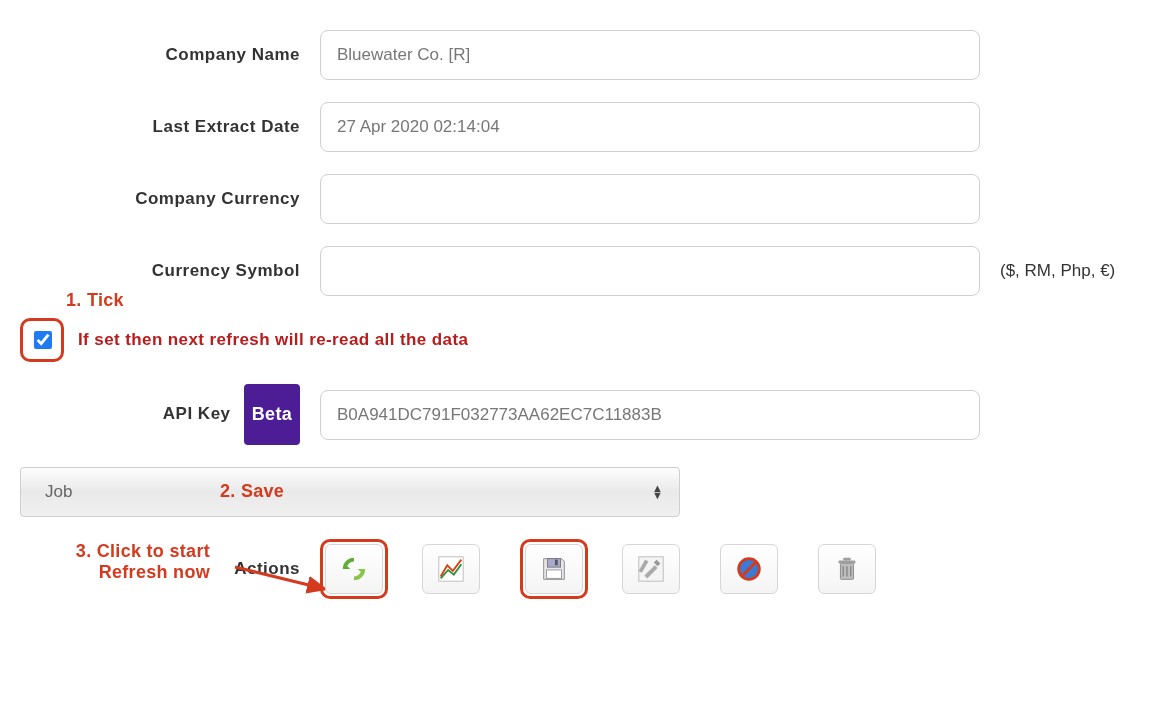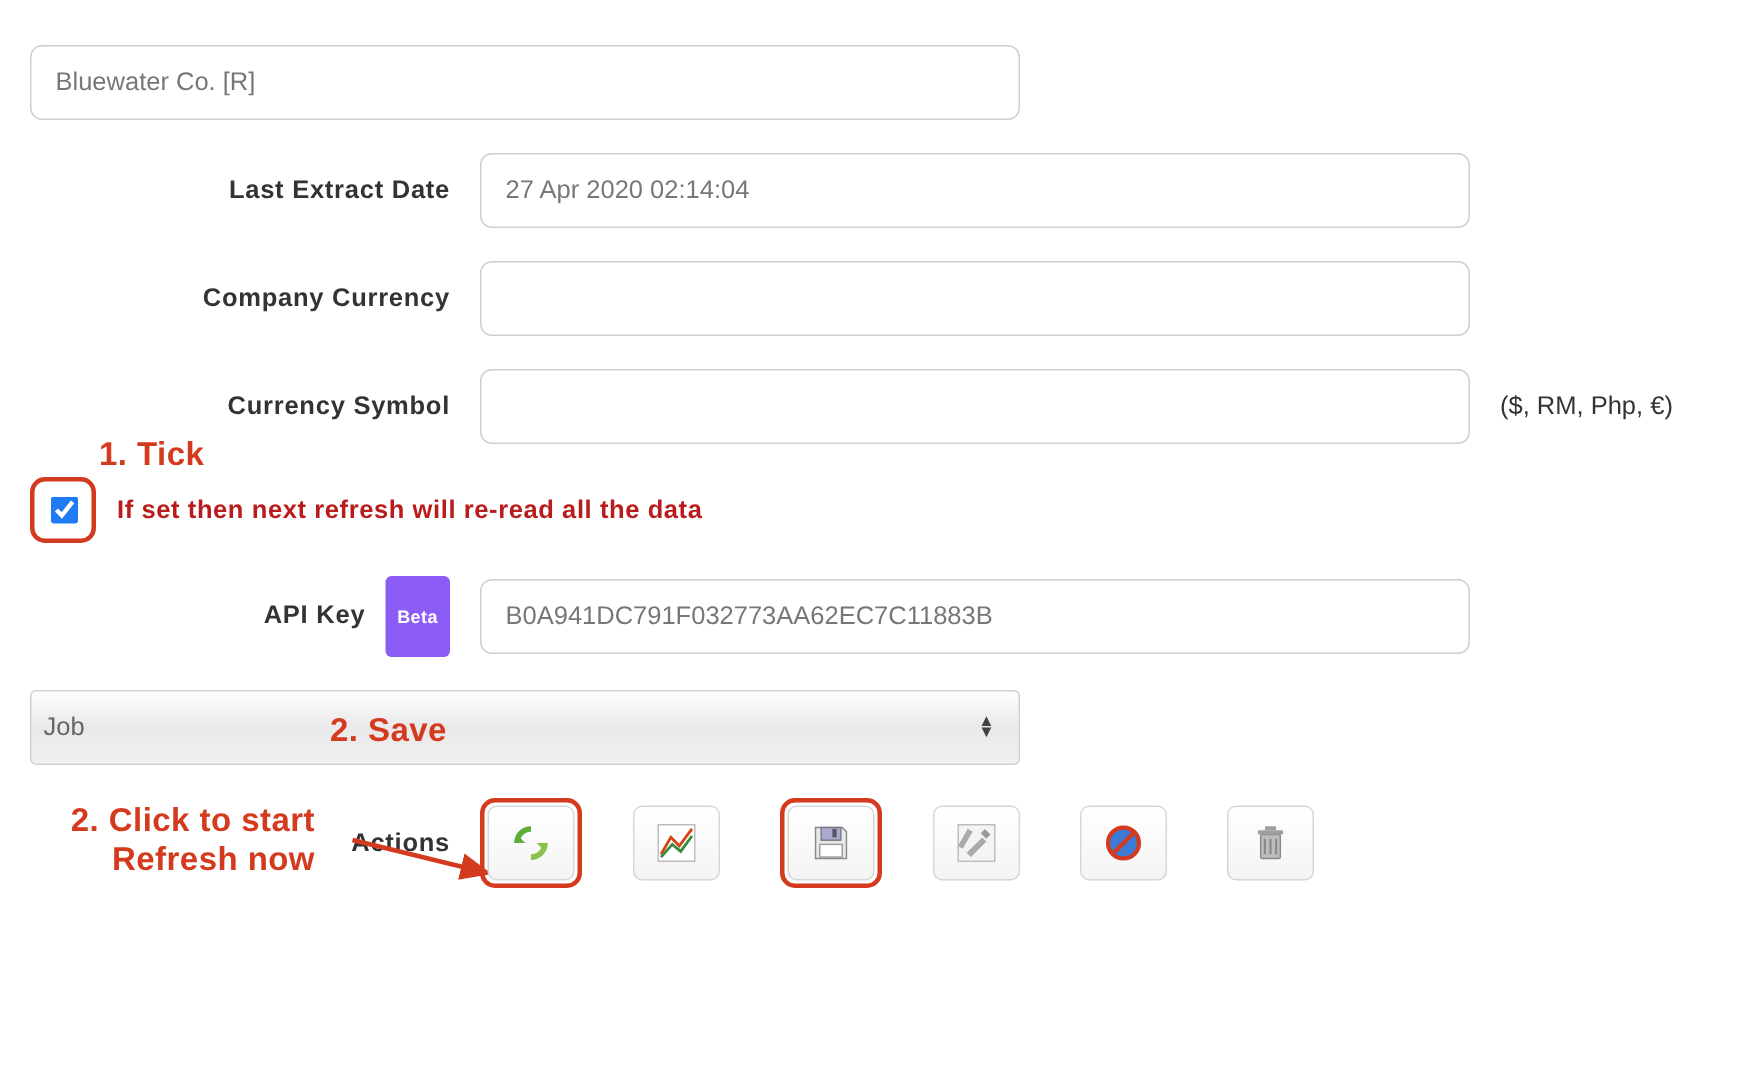--- a/index.html
+++ b/index.html
@@ -59,40 +59,40 @@
     height: 18px;
     accent-color: #1e7bf3;
   }
   .hint-text {
     font-weight: 600;
     color: #b91c1c;
     letter-spacing: 0.4px;
   }
   .badge-beta {
     display: inline-block;
-    background: #8b5cf6;
+    background: #4c1d95;
     color: #fff;
-    font-size: 12px;
+    font-size: 18px;
     font-weight: 600;
     padding: 20px 8px;
     border-radius: 4px;
     margin-left: 8px;
     vertical-align: middle;
     letter-spacing: 0.3px;
   }
   .select-wrap {
     width: 100%;
     height: 50px;
     border: 1px solid #cfcfcf;
     border-radius: 4px;
     background: linear-gradient(#fdfdfd, #e9e9e9 50%, #f0f0f0);
     position: relative;
     display: flex;
     align-items: center;
-    padding: 0 8px;
+    padding: 0 24px;
     color: #666;
   }
   .select-arrows {
     position: absolute;
     right: 16px;
     top: 50%;
     transform: translateY(-50%);
     display: flex;
     flex-direction: column;
     line-height: 7px;
@@ -123,33 +123,34 @@
     display: inline-flex;
     align-items: center;
     justify-content: center;
     margin-right: 34px;
   }
   .highlight-box .action-btn { margin-right: 0; }
   .annot {
     position: absolute;
     color: #d43a1d;
     font-weight: 700;
-    font-size: 22px;
+    font-size: 18px;
     letter-spacing: 0.3px;
     white-space: nowrap;
   }
   .arrow-svg {
     position: absolute;
     pointer-events: none;
   }
 </style>
 </head>
 <body>
 
 <div class="row">
+  <div class="label-col">Company Name</div>
   <div class="field-col">
     <input class="text-input" type="text" value="Bluewater Co. [R]" style="">
   </div>
 </div>
 
 <div class="row">
   <div class="label-col">Last Extract Date</div>
   <div class="field-col">
     <input class="text-input" type="text" value="27 Apr 2020 02:14:04" style="">
   </div>
@@ -199,21 +200,21 @@
           <span>▼</span>
       </span>
     </div>
     <span class="annot" style="top:14px; left:200px;">2. Save</span>
   </div>
 </div>
 
 <div class="row" style="position:relative; margin-top:10px;">
   <div class="label-col" style="position:relative;">
     <div class="annot" style="right:110px; top:-18px; text-align:right;">
-      <div>2. Click to start</div>
+      <div>3. Click to start</div>
       <div>Refresh now</div>
     </div>
     <svg class="arrow-svg" style="right:-20px; top:0;" width="110" height="40">
       <defs>
         <marker id="ah" markerWidth="8" markerHeight="8" refX="6" refY="3" orient="auto">
           <path d="M0,0 L7,3 L0,6 Z" fill="#d43a1d"></path>
         </marker>
       </defs>
       <line x1="5" y1="8" x2="95" y2="30" stroke="#d43a1d" stroke-width="3" marker-end="url(#ah)"></line>
     </svg>

